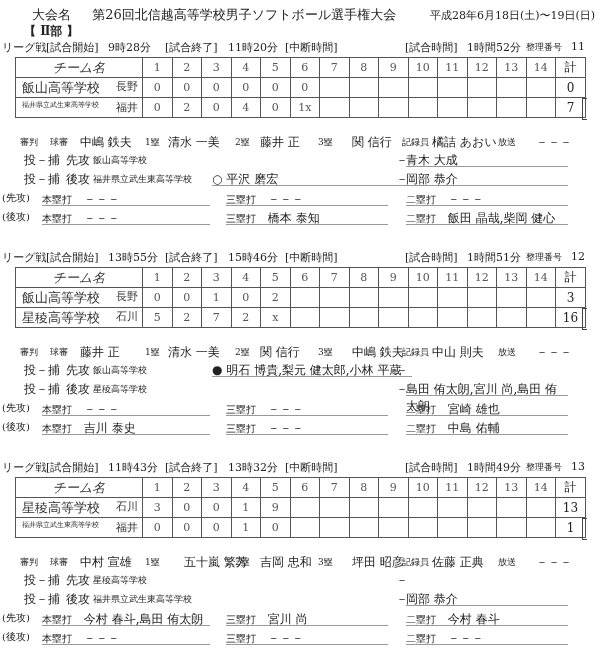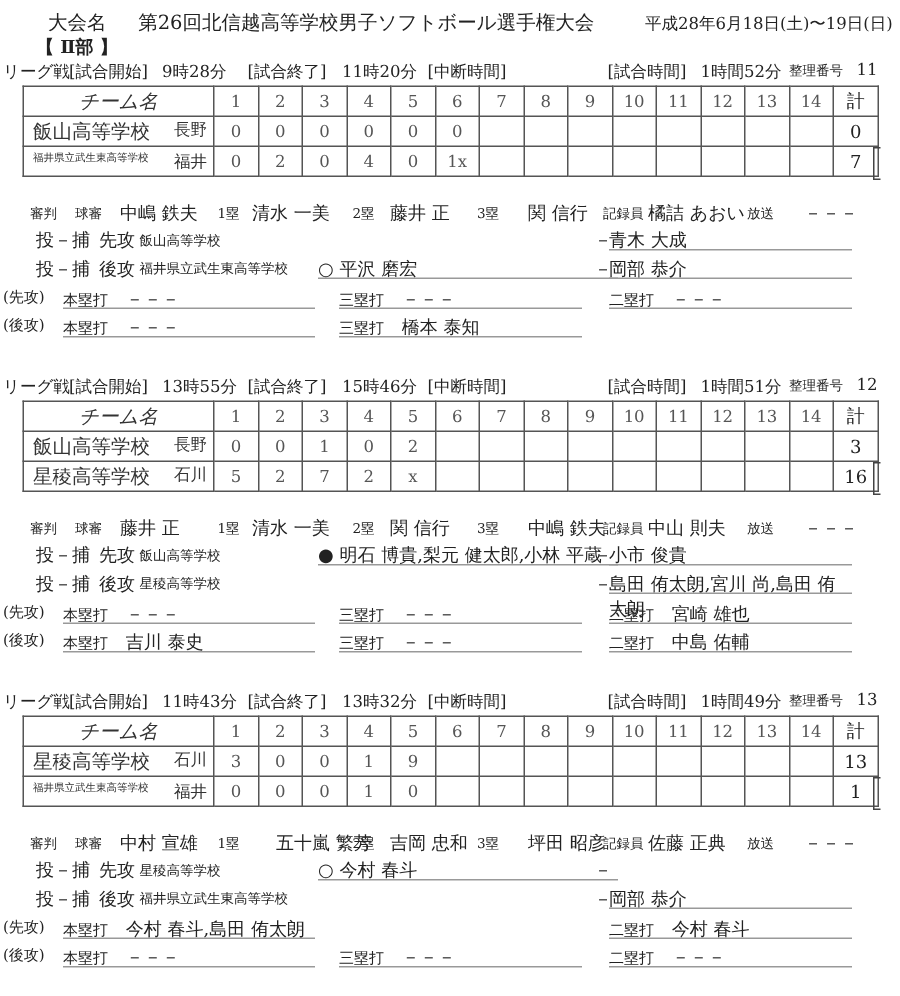--- a/index.html
+++ b/index.html
@@ -170,20 +170,24 @@
     <div class="line" style="top:170px">
       <span style="left:2px;font-size:10px">(後攻)</span>
       <span class="u" style="left:42px;width:168px">
         <span style="position:static;font-size:10px">本塁打</span>
         <span style="position:static;margin-left:8px">－－－</span>
       </span>
       <span class="u" style="left:226px;width:162px">
         <span style="position:static;font-size:10px">三塁打</span>
         <span style="position:static;margin-left:8px">橋本 泰知</span>
       </span>
+      <span class="u" style="left:406px;width:162px">
+        <span style="position:static;font-size:10px">二塁打</span>
+        <span style="position:static;margin-left:8px">飯田 晶哉,柴岡 健心</span>
+      </span>
     </div>
   </div>
     <div class="game" style="top: 250px;">
     <div class="meta">
       <span style="left:2px">リーグ戦</span>
       <span style="left:46px">[試合開始]</span>
       <span style="left:108px">13時55分</span>
       <span style="left:165px">[試合終了]</span>
       <span style="left:228px">15時46分</span>
       <span style="left:285px">[中断時間]</span>
@@ -275,21 +279,20 @@
 
     <div class="line" style="top:112px">
       <span style="left:24px">投－捕</span>
       <span style="left:66px">先攻</span>
       <span style="left:93px;font-size:9px;top:2px">飯山高等学校</span>
       <span class="u" style="left:212px;width:200px">
         <span style="position:static">●</span>
         <span style="position:static">明石 博貴,梨元 健太郎,小林 平蔵</span>
       </span>
       <span style="left:396px">－</span>
-      <span class="u" style="left:406px;width:162px">小市 俊貴</span>
     </div>
     <div class="line" style="top:131px">
       <span style="left:24px">投－捕</span>
       <span style="left:66px">後攻</span>
       <span style="left:93px;font-size:9px;top:2px">星稜高等学校</span>
       <span style="left:396px">－</span>
       <span class="u" style="left:406px;width:162px">島田 侑太朗,宮川 尚,島田 侑太朗</span>
     </div>
     <div class="line" style="top:151px">
       <span style="left:2px;font-size:10px">(先攻)</span>
@@ -413,39 +416,39 @@
       <span class="small9" style="left:402px;top:2px">記録員</span>
       <span style="left:432px">佐藤 正典</span>
       <span class="small9" style="left:498px;top:2px">放送</span>
       <span style="left:536px">－－－</span>
     </div>
 
     <div class="line" style="top:112px">
       <span style="left:24px">投－捕</span>
       <span style="left:66px">先攻</span>
       <span style="left:93px;font-size:9px;top:2px">星稜高等学校</span>
-      <span class="u" style="left:212px;width:200px">
-        <span style="position:static">○</span>
-        <span style="position:static">今村 春斗</span>
-      </span>
       <span style="left:396px">－</span>
     </div>
     <div class="line" style="top:131px">
       <span style="left:24px">投－捕</span>
       <span style="left:66px">後攻</span>
       <span style="left:93px;font-size:9px;top:2px">福井県立武生東高等学校</span>
       <span style="left:396px">－</span>
       <span class="u" style="left:406px;width:162px">岡部 恭介</span>
     </div>
     <div class="line" style="top:151px">
       <span style="left:2px;font-size:10px">(先攻)</span>
       <span class="u" style="left:42px;width:168px">
         <span style="position:static;font-size:10px">本塁打</span>
         <span style="position:static;margin-left:8px">今村 春斗,島田 侑太朗</span>
       </span>
+      <span class="u" style="left:226px;width:162px">
+        <span style="position:static;font-size:10px">三塁打</span>
+        <span style="position:static;margin-left:8px">宮川 尚</span>
+      </span>
       <span class="u" style="left:406px;width:162px">
         <span style="position:static;font-size:10px">二塁打</span>
         <span style="position:static;margin-left:8px">今村 春斗</span>
       </span>
     </div>
     <div class="line" style="top:170px">
       <span style="left:2px;font-size:10px">(後攻)</span>
       <span class="u" style="left:42px;width:168px">
         <span style="position:static;font-size:10px">本塁打</span>
         <span style="position:static;margin-left:8px">－－－</span>

